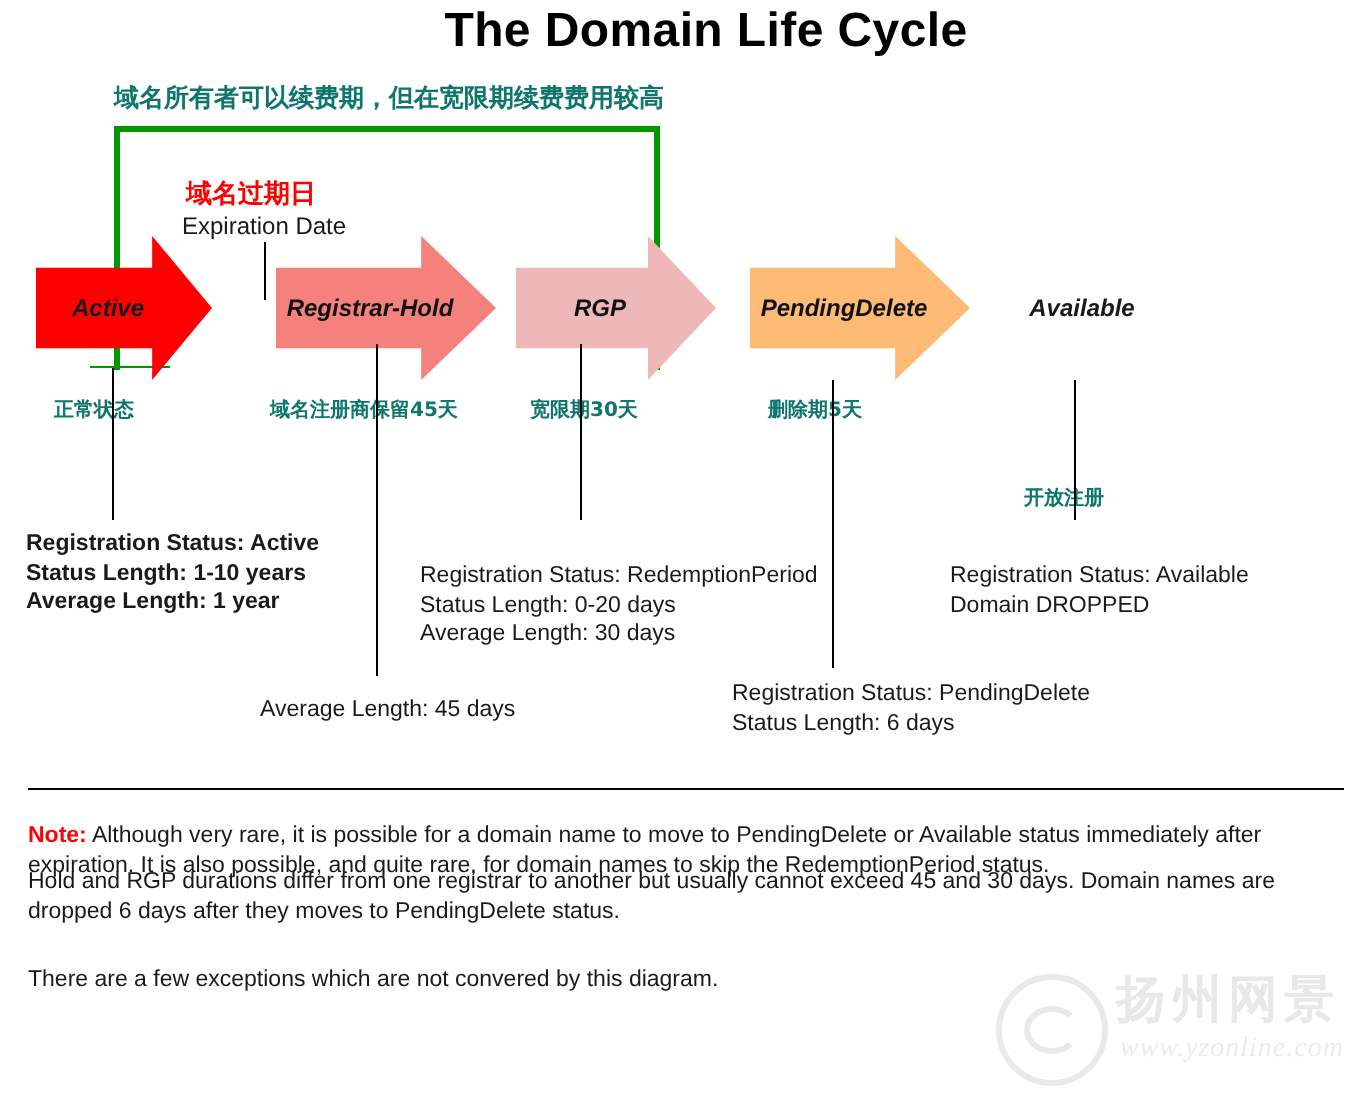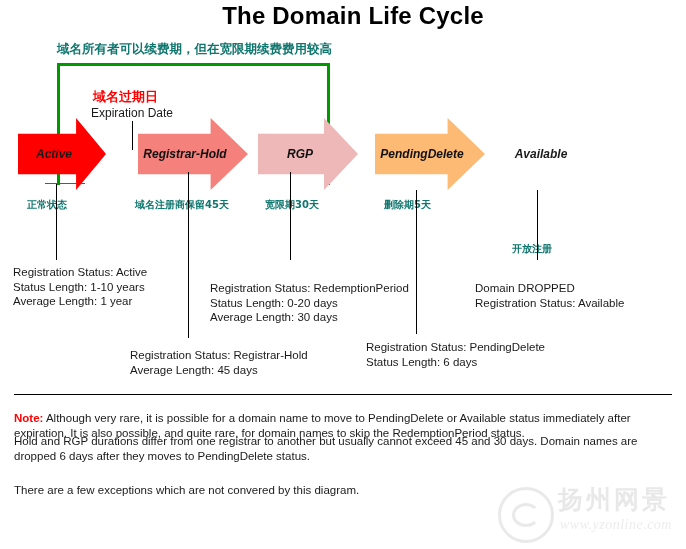--- a/index.html
+++ b/index.html
@@ -259,45 +259,44 @@
 
   <div class="vline" style="left:56px;  top:184px; height:76px;"></div>
   <div class="vline" style="left:188px; top:172px; height:88px;"></div>
   <div class="vline" style="left:290px; top:172px; height:88px;"></div>
   <div class="vline" style="left:416px; top:190px; height:70px;"></div>
   <div class="vline" style="left:537px; top:190px; height:70px;"></div>
 
   <div class="vline" style="left:188px; top:256px; height:82px;"></div>
   <div class="vline" style="left:416px; top:256px; height:78px;"></div>
 
-  <div class="detail" style="left:13px;  top:265px;">
+  <div class="detail" style="left:13px;  top:265px;font-weight:bold;">
     <div>Registration Status: Active</div>
     <div>Status Length: 1-10 years</div>
     <div>Average Length: 1 year</div>
   </div>
 
   <div class="detail" style="left:210px; top:281px;">
     <div>Registration Status: RedemptionPeriod</div>
     <div>Status Length: 0-20 days</div>
     <div>Average Length: 30 days</div>
   </div>
 
   <div class="detail" style="left:130px; top:348px;">
-    <div>Registration Status: Registrar-Hold</div>
     <div>Average Length: 45 days</div>
   </div>
 
   <div class="detail" style="left:366px; top:340px;">
     <div>Registration Status: PendingDelete</div>
     <div>Status Length: 6 days</div>
   </div>
 
   <div class="detail" style="left:475px; top:281px;">
+    <div>Registration Status: Available</div>
     <div>Domain DROPPED</div>
-    <div>Registration Status: Available</div>
   </div>
 
   <div class="divider"></div>
 
   <div class="note-block n1"><span class="note-lead">Note:</span><span> Although very rare, it is possible for a domain name to move to PendingDelete or Available status immediately after expiration.  It is also possible, and quite rare,  for domain names to skip the RedemptionPeriod status.</span></div>
   <div class="note-block n2">Hold and RGP durations differ from one registrar to another but usually cannot exceed 45 and 30 days. Domain names are dropped 6 days after they moves to PendingDelete status.</div>
   <div class="note-block n3">There are a few exceptions which are not convered by this diagram.</div>
 
   <div class="watermark">
     <div class="wm-swirl"></div>

